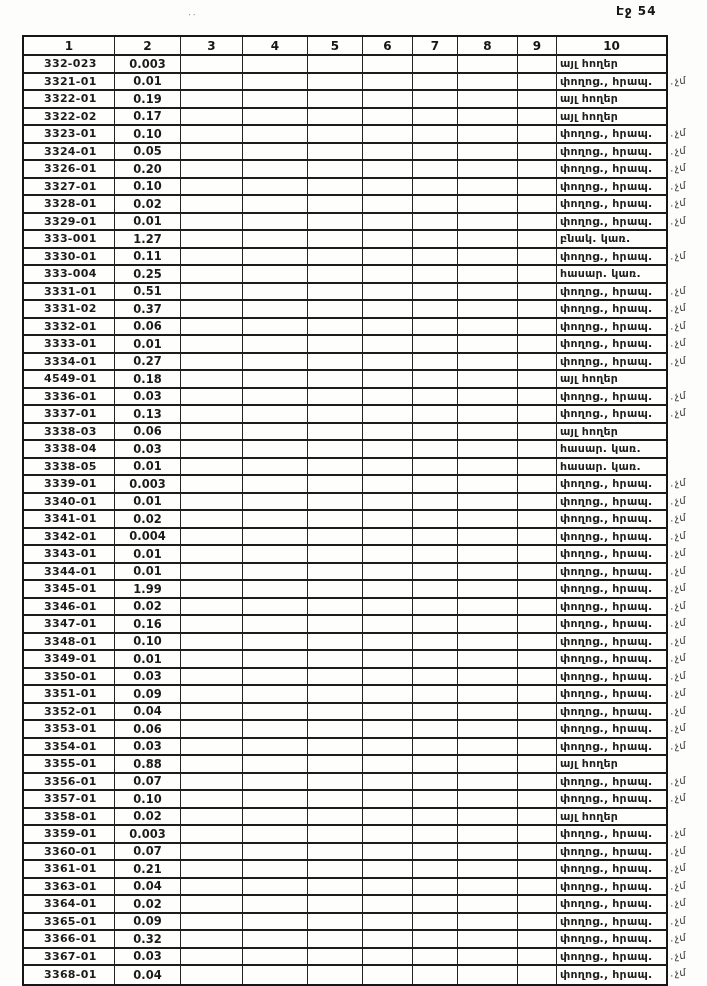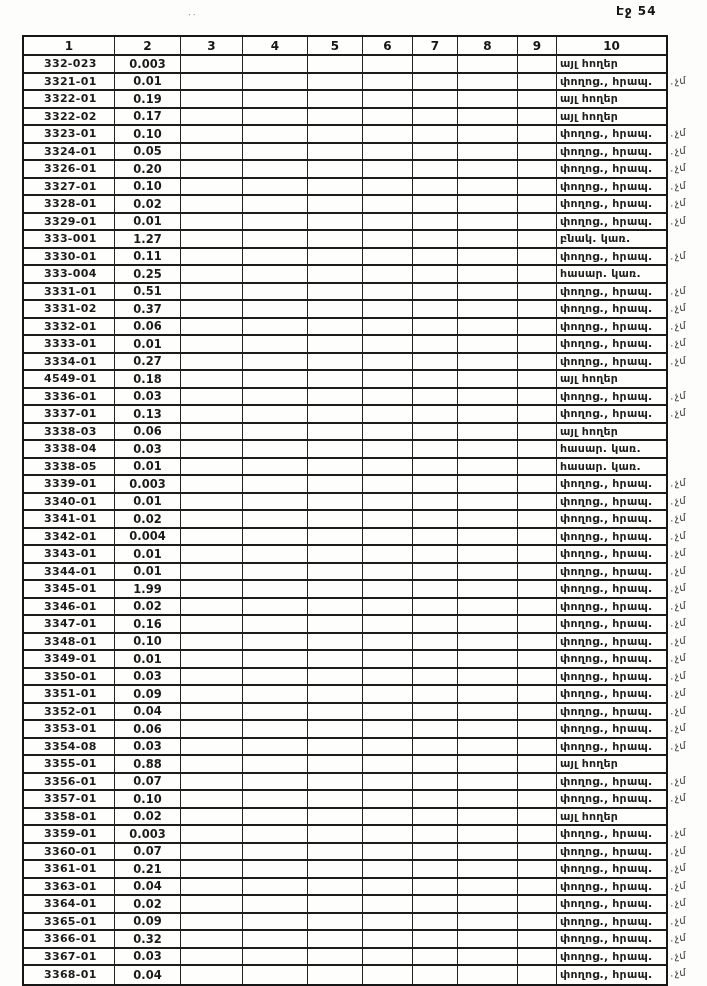--- a/index.html
+++ b/index.html
@@ -543,21 +543,21 @@
         <div class="cell empty"></div>
         <div class="cell empty"></div>
         <div class="cell empty"></div>
         <div class="cell empty"></div>
         <div class="cell empty"></div>
         <div class="cell empty"></div>
         <div class="cell empty"></div>
         <div class="cell land">փողոց., հրապ.</div>
       </div>
       <div class="row data">
-        <div class="cell code">3354-08</div>
+        <div class="cell code">3354-01</div>
         <div class="cell value">0.03</div>
         <div class="cell empty"></div>
         <div class="cell empty"></div>
         <div class="cell empty"></div>
         <div class="cell empty"></div>
         <div class="cell empty"></div>
         <div class="cell empty"></div>
         <div class="cell empty"></div>
         <div class="cell land">փողոց., հրապ.</div>
       </div>

